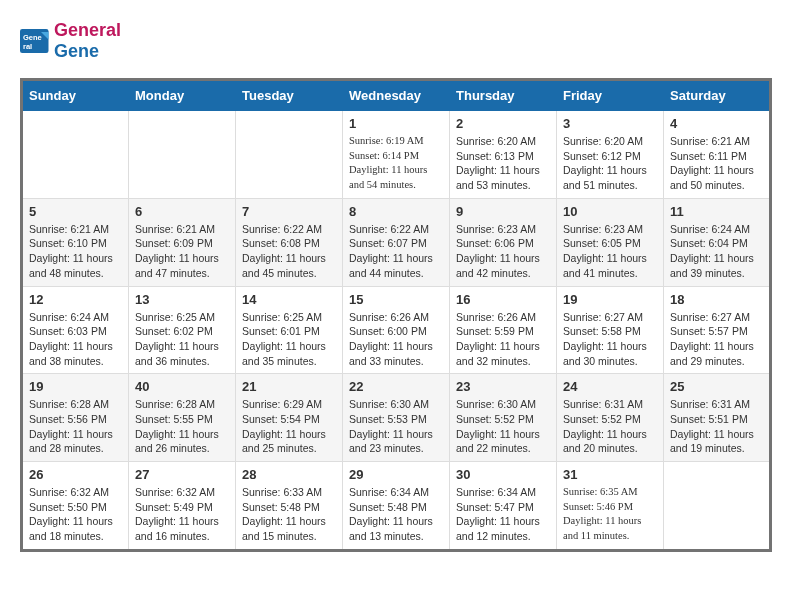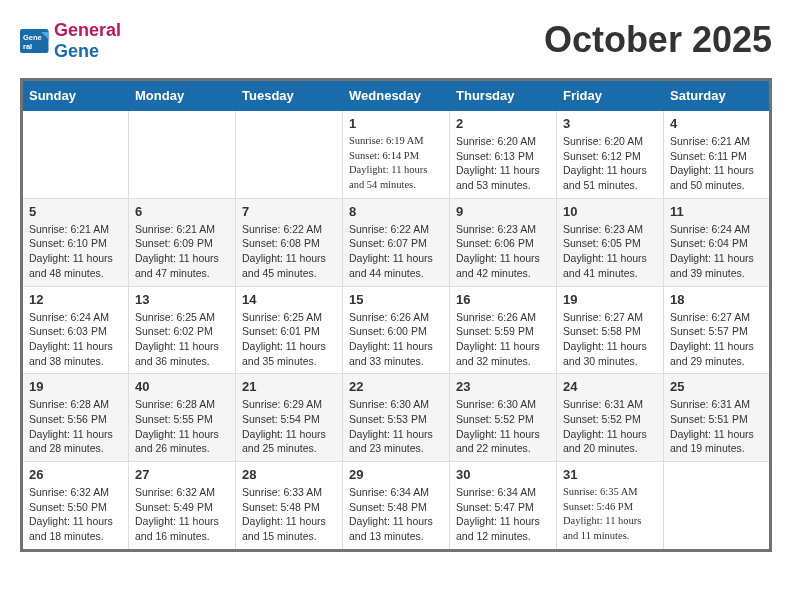--- a/index.html
+++ b/index.html
@@ -90,21 +90,20 @@
       <polygon points="28,4 38,4 38,14" fill="#4aa8e0"></polygon>
       <text x="4" y="14" font-size="10" fill="white" font-family="Arial" font-weight="bold">Gene</text>
       <text x="4" y="26" font-size="10" fill="white" font-family="Arial" font-weight="bold">ral</text>
     </svg>
     <div>
       <span style="font-size:18px;font-weight:bold;color:#be185d;">General</span><br>
       <span style="font-size:18px;font-weight:bold;color:#1a6baa;">Gene</span>
     </div>
   </div>
   <div class="title-section">
-    <div class="month-title">October 2025</div>
   </div>
 </div>
 
 <table class="calendar-table">
   <thead>
     <tr id="header-row">
     <th>Sunday</th>
         <th>Monday</th>
         <th>Tuesday</th>
         <th>Wednesday</th>

